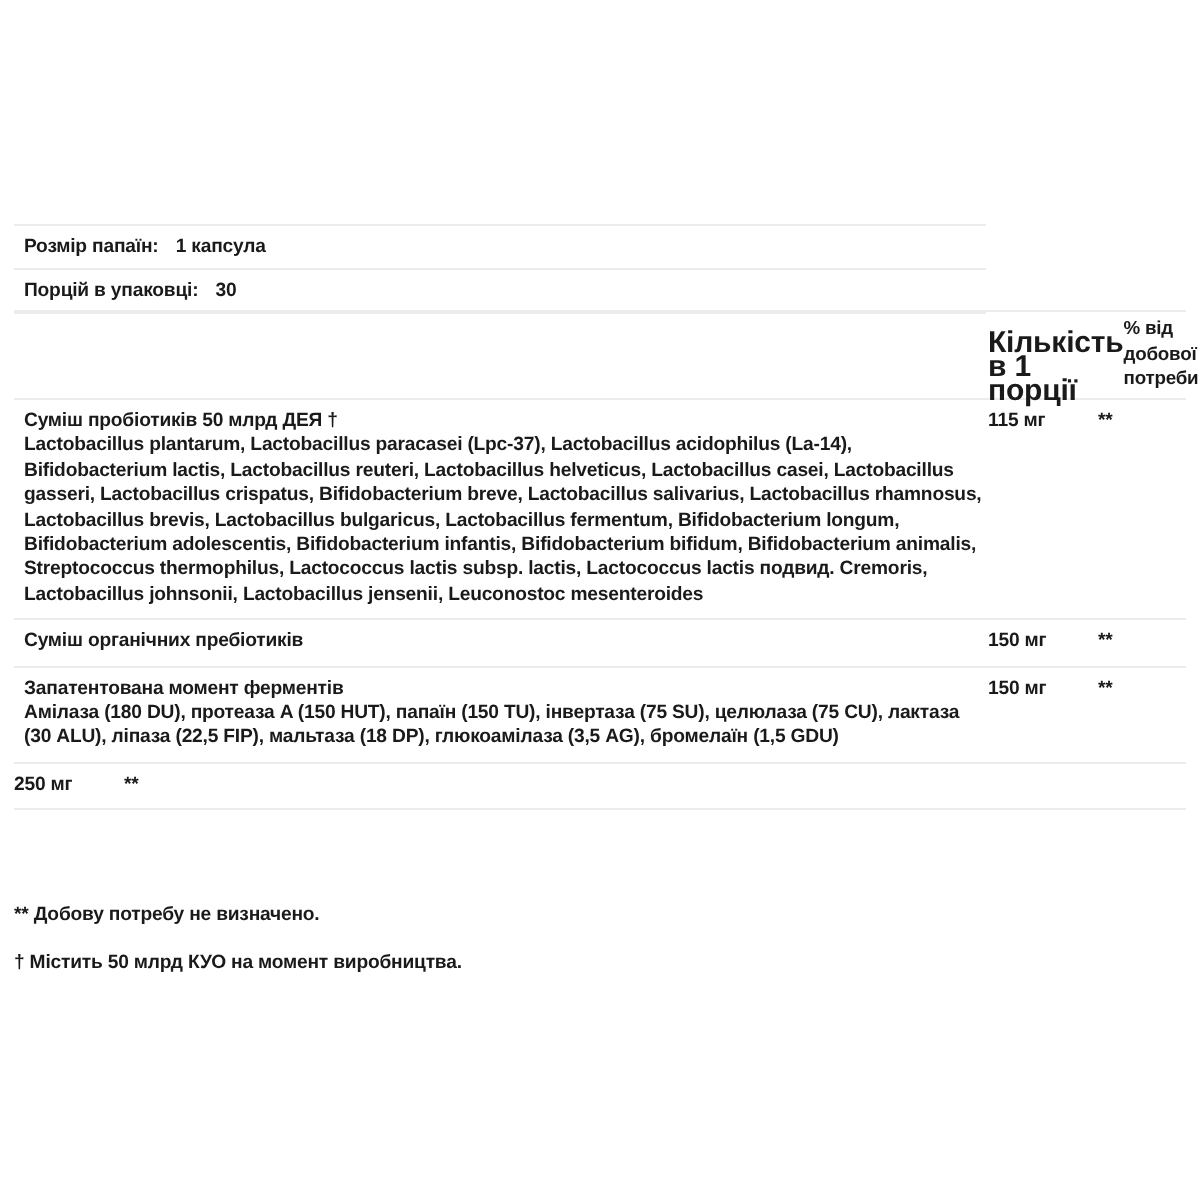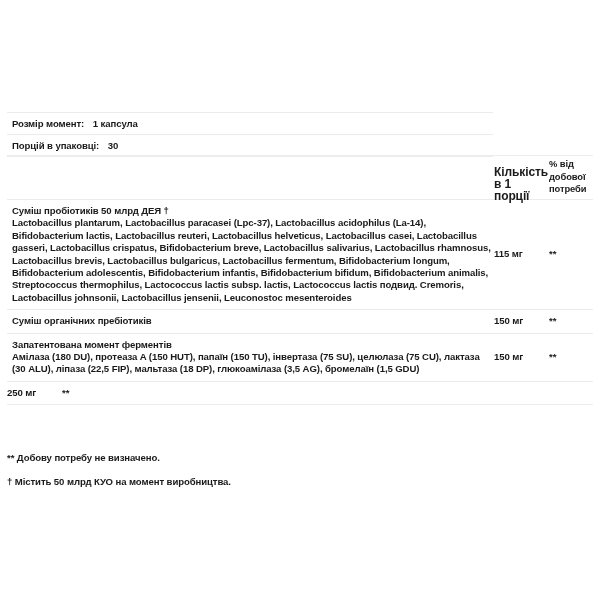--- a/index.html
+++ b/index.html
@@ -45,31 +45,30 @@
     .thead {
       display: flex;
       height: 43px;
       border-bottom: 1px solid #ececec;
     }
     .thead .c-name { flex: 0 0 487px; }
     .thead .c-amt {
       flex: 0 0 55px;
       padding-top: 10px;
       line-height: 12px;
-      font-size: 12px;
+      font-size: 15px;
     }
     .thead .c-dv {
       flex: 1;
       padding-top: 2px;
       line-height: 12.5px;
       font-size: 9.4px;
     }
     .trow {
       display: flex;
-      align-items: center;
       border-bottom: 1px solid #ececec;
       padding: 5px 0 5px 0;
       line-height: 12.4px;
     }
     .trow .c-name {
       flex: 0 0 482px;
       padding-left: 5px;
     }
     .trow .c-amt { flex: 0 0 55px; }
     .trow .c-dv { flex: 1; }
@@ -86,21 +85,21 @@
       line-height: 12px;
       margin-bottom: 12px;
       padding-left: 0;
     }
   </style>
 </head>
 <body>
 
 <div class="serving">
   <div class="serving-row">
-    <span class="lbl">Розмір момент:</span>
+    <span class="lbl">Розмір папаїн:</span>
     <span>1 капсула</span>
   </div>
   <div class="serving-row">
     <span class="lbl">Порцій в упаковці:</span>
     <span>30</span>
   </div>
 </div>
 
 <div class="table">
   <div class="thead">

